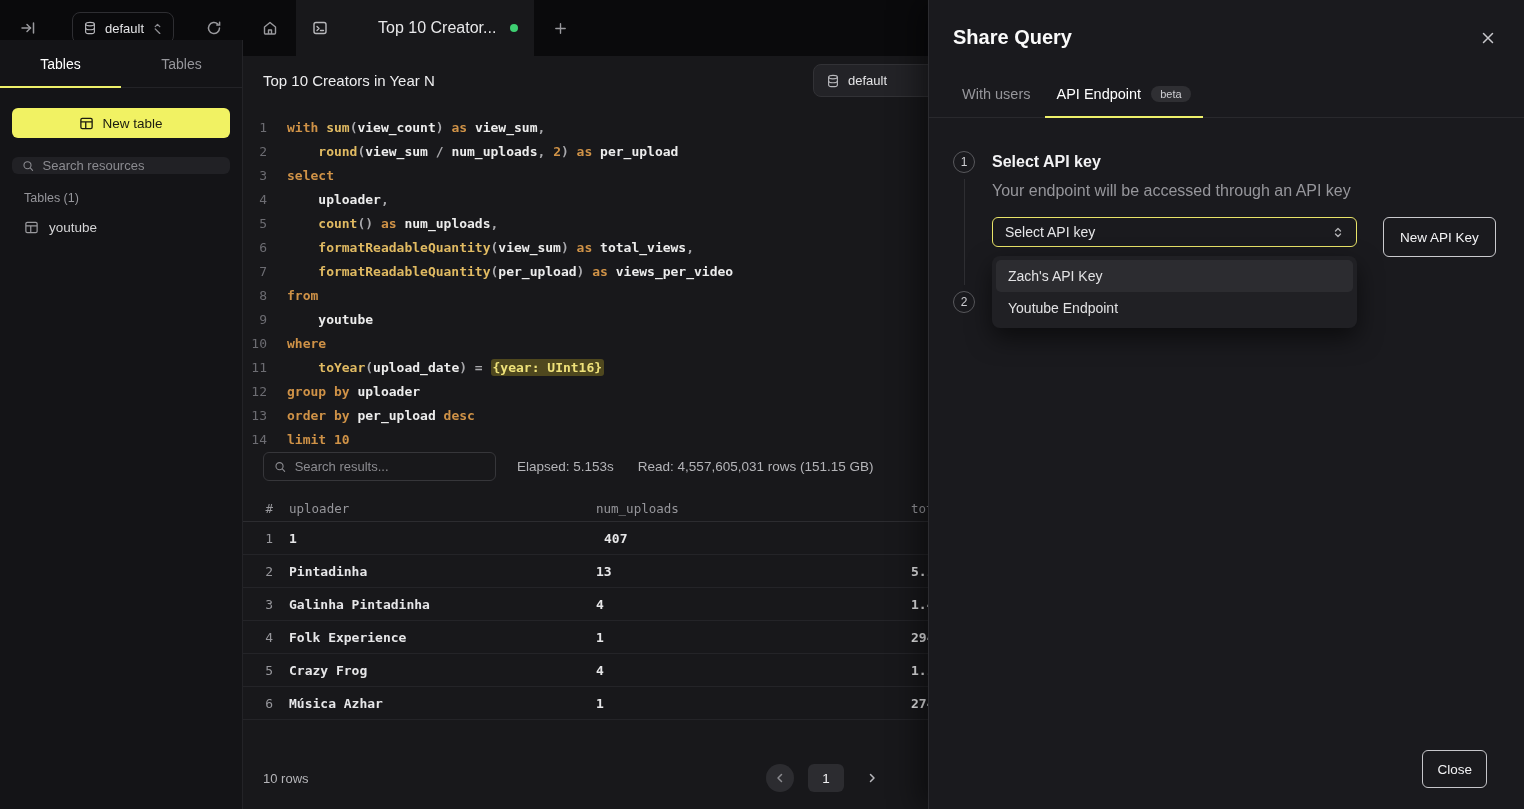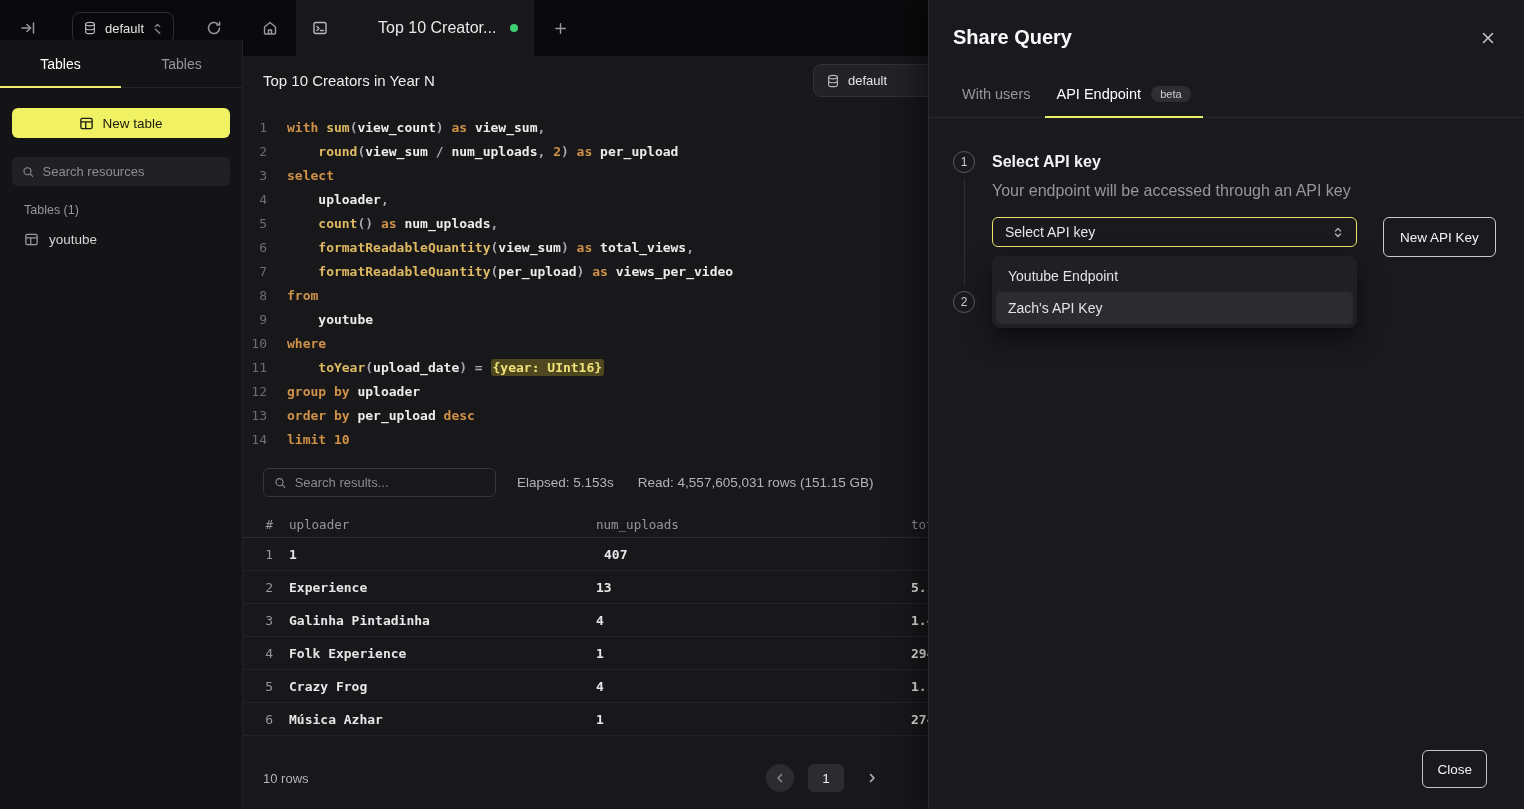--- a/index.html
+++ b/index.html
@@ -25,21 +25,21 @@
   .green-dot { width:8px; height:8px; border-radius:50%; background:#3ecf72; margin-left:4px; }
   .plus-tab { width:40px; display:flex; align-items:center; justify-content:center; margin-left:6px; cursor:pointer; }
 
   
   .sidebar { position:absolute; top:40px; left:0; width:243px; bottom:0; background:#141417; border-right:1px solid #232327; z-index:1; }
   .sidebar-tabs { display:flex; height:48px; border-bottom:1px solid #232327; }
   .s-tab { flex:1; display:flex; align-items:center; justify-content:center; font-size:14px; color:#96969b; position:relative; cursor:pointer; }
   .s-tab.active { color:#ffffff; }
   .s-tab.active::after { content:""; position:absolute; left:0; right:0; bottom:-1px; height:2px; background:#eef06a; }
   .new-table-btn { margin:20px 12px 0; height:30px; background:#f1f263; border-radius:6px; display:flex; align-items:center; justify-content:center; gap:8px; color:#1b1b10; font-size:13.5px; cursor:pointer; }
-  .sb-search { margin:19px 12px 0; height:29px; background:#212125; border-radius:6px; display:flex; align-items:center; gap:8px; padding:0 10px; }
+  .sb-search { margin:19px 12px 0; height:17px; background:#212125; border-radius:6px; display:flex; align-items:center; gap:8px; padding:0 10px; }
   .sb-search input, .rs-search input { background:transparent; border:none; outline:none; color:#c8c8cc; font-size:13px; font-family:"Liberation Sans",sans-serif; width:100%; }
   .sb-search input::placeholder, .rs-search input::placeholder { color:#8b8b90; }
   .section-label { margin:17px 0 0 24px; font-size:12.5px; color:#96969b; }
   .table-item { margin-top:8px; padding:7px 24px; display:flex; align-items:center; gap:10px; font-size:13.5px; color:#d4d4d6; cursor:pointer; }
 
   
   .main { position:absolute; top:56px; left:243px; right:0; bottom:0; background:#18181b; z-index:0; }
   .main-header { height:48px; position:relative; display:flex; align-items:center; padding-left:20px; }
   .query-title { font-size:15px; color:#ededef; }
   .main-db-pill { position:absolute; left:570px; top:8px; height:33px; width:150px; background:#232327; border:1px solid #323236; border-radius:8px; display:flex; align-items:center; gap:8px; padding:0 12px; font-size:13px; color:#e4e4e6; cursor:pointer; }
@@ -48,21 +48,21 @@
   .code-line { display:flex; line-height:24px; cursor:text; }
   .ln { width:24px; text-align:right; color:#6c6c72; flex:none; }
   .code { margin-left:20px; white-space:pre; font-weight:700; }
   .tk-k { color:#cf9247; }
   .tk-f { color:#e0ba62; }
   .tk-i { color:#ececec; }
   .tk-p { color:#a8a8ac; }
   .tk-n { color:#cf9247; }
   .tk-h { background:#4f481e; color:#efe27a; border-radius:3px; padding:1px 2px; }
 
-  .results-toolbar { margin-top:16px; display:flex; align-items:center; padding-left:20px; gap:21px; }
+  .results-toolbar { display:flex; align-items:center; padding-left:20px; gap:21px; }
   .rs-search { width:233px; height:29px; border:1px solid #36363a; border-radius:6px; display:flex; align-items:center; gap:8px; padding:0 10px; }
   .stat { font-size:13.5px; color:#b4b4b8; }
   .stat + .stat { margin-left:3px; }
 
   .results-table { margin-top:15px; font-family:"DejaVu Sans Mono", monospace; }
   .thead-row { display:flex; height:26px; align-items:center; border-bottom:1px solid #2c2c30; font-size:12.5px; color:#96969b; }
   .trow { display:flex; height:33px; align-items:center; border-bottom:1px solid #242428; font-size:13px; color:#e6e6e8; font-weight:700; cursor:default; }
   .cell { height:100%; display:flex; align-items:center; }
   .cell.c0 { width:40px; justify-content:flex-end; padding-right:10px; color:#96969b; font-weight:400; }
   .cell.c1 { width:307px; padding-left:6px; }
@@ -283,21 +283,21 @@
         <div class="cell c3">total_views</div>
       </div>
     <div>
         <div class="trow">
           <div class="cell c0">1</div>
           <div class="cell c2">1</div>
           <div class="cell c3">407</div>
         </div>
         <div class="trow">
           <div class="cell c0">2</div>
-          <div class="cell c1">Experience</div>
+          <div class="cell c1">Pintadinha</div>
           <div class="cell c2">13</div>
           <div class="cell c3">5.1</div>
         </div>
         <div class="trow">
           <div class="cell c0">3</div>
           <div class="cell c1">Galinha Pintadinha</div>
           <div class="cell c2">4</div>
           <div class="cell c3">1.4</div>
         </div>
         <div class="trow">
@@ -372,22 +372,22 @@
             <span>Select API key</span>
             <svg width="12" height="13" viewBox="0 0 12 13" fill="none" stroke="#b0b0b4" stroke-width="1.4" stroke-linecap="round" stroke-linejoin="round">
                 <path d="M3.5 5 6 2.5 8.5 5"></path>
                 <path d="M3.5 8 6 10.5 8.5 8"></path>
               </svg>
           </div>
           <div class="new-key-btn">
               <span>New API Key</span>
             </div>
           <div class="select-menu">
+            <div class="menu-item hl">Zach's API Key</div>
             <div class="menu-item">Youtube Endpoint</div>
-            <div class="menu-item hl">Zach's API Key</div>
           </div>
         </div>
       </div>
     </div>
     <div class="step" style="min-height:0;">
       <div class="step-rail">
         <div class="circle">2</div>
       </div>
     </div>
   </div>

